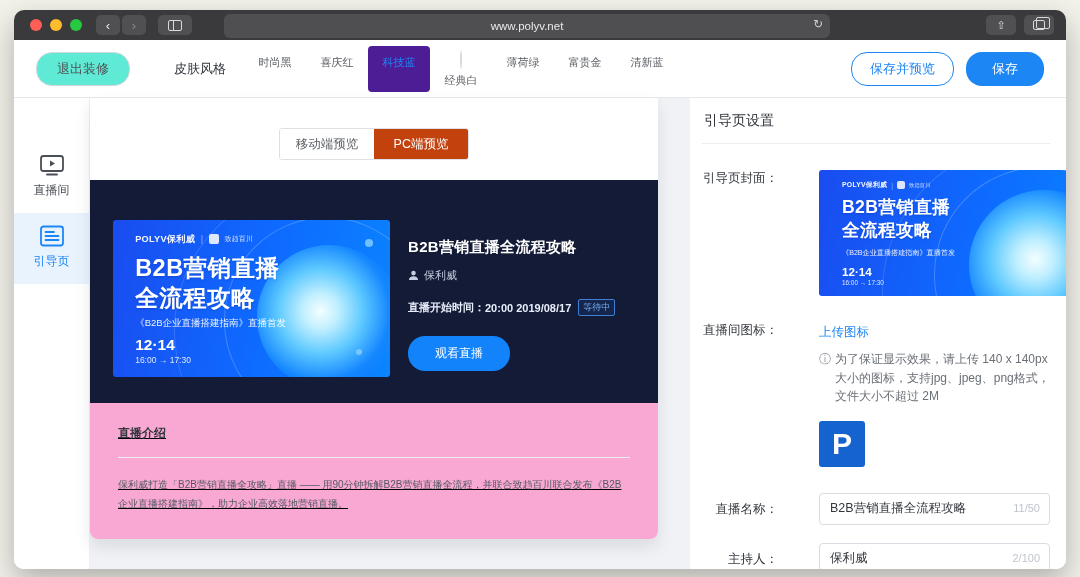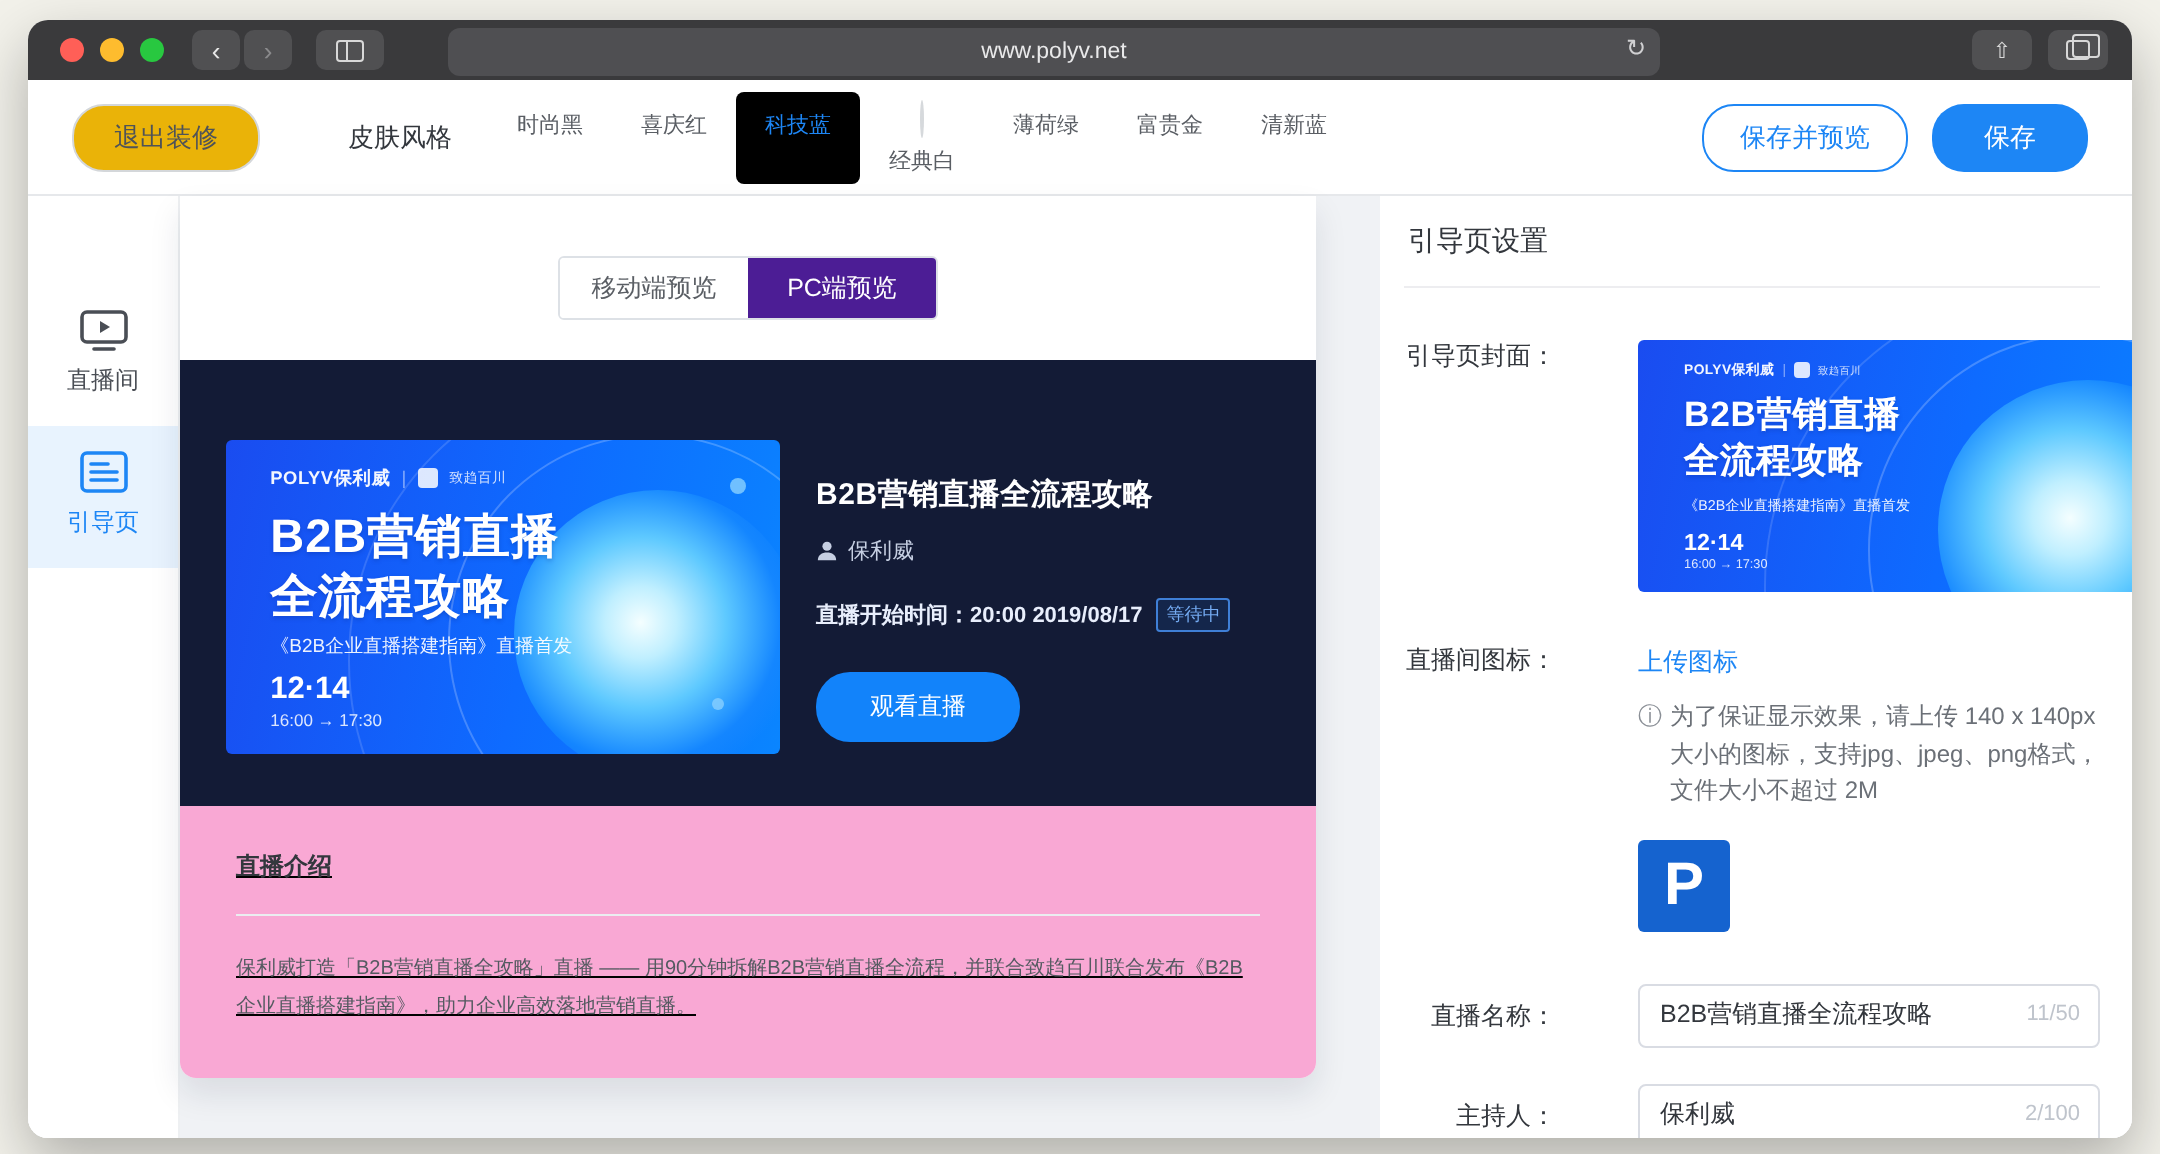--- a/index.html
+++ b/index.html
@@ -35,25 +35,25 @@
   .tabsglyph:before { content:""; position:absolute; left:2px; top:-4px; width:12px; height:10px;
     border:1.3px solid #d8d8d8; border-radius:2px; }
 
   
   .app { height:529px; background:#fff; display:flex; flex-direction:column; }
 
   
   .toolbar { height:58px; display:flex; align-items:center; padding:0 22px;
     border-bottom:1px solid #e6e8eb; background:#fff; flex-shrink:0; }
   .btn-exit { border:1px solid #d4d7da; border-radius:16px; padding:7px 20px; font-size:13px;
-    color:#4f5358; background:#eab308; cursor:pointer; }
+    color:#4f5358; background:#5eead4; cursor:pointer; }
   .skin-label { margin-left:44px; font-size:13px; color:#33373d; }
   .skins { display:flex; margin-left:18px; }
   .skin-item { width:62px; padding:5px 0 4px; border-radius:4px; text-align:center; cursor:pointer; }
-  .skin-item.selected { background:#000000; }
+  .skin-item.selected { background:#4c1d95; }
   .swatch { width:21px; height:21px; border-radius:50%; margin:0 auto; }
   .skin-item:nth-child(4) .swatch { border:1px solid #d6d9dc; }
   .skin-name { display:block; font-size:11px; color:#5a5e64; margin-top:4px; }
   .skin-item.selected .skin-name { color:#1d86f5; }
   .tb-spacer { flex:1; }
   .btn-savepreview { border:1px solid #1d86f5; color:#1d86f5; background:#fff; border-radius:16px;
     padding:7px 18px; font-size:13px; cursor:pointer; }
   .btn-save { border:none; background:#1d86f5; color:#fff; border-radius:16px;
     padding:8px 26px; font-size:13px; margin-left:12px; cursor:pointer; }
 
@@ -65,21 +65,21 @@
   .side-item svg { display:block; margin:0 auto; }
   .side-label { display:block; font-size:12px; margin-top:6px; }
 
   
   .center { flex:1; min-width:0; }
   .card { width:568px; background:#fff; border-radius:0 0 8px 8px;
     box-shadow:0 8px 16px rgba(20,30,60,.10); overflow:hidden; }
   .tabs { display:flex; width:190px; margin:30px auto 0; border:1px solid #dde1e6; border-radius:3px; overflow:hidden; }
   .tab { flex:1; height:30px; font-size:12.5px; color:#5a5e64; background:#fff;
     display:flex; align-items:center; justify-content:center; cursor:pointer; }
-  .tab.active { background:#4c1d95; color:#fff; }
+  .tab.active { background:#c2410c; color:#fff; }
   .preview-dark { position:relative; height:223px; margin-top:20px; background:#131b36; }
 
   
   .banner { position:relative; overflow:hidden; border-radius:3px; color:#fff;
     background:linear-gradient(102deg,#1a4cf0 0%,#0e6bff 55%,#0a85ff 100%); }
   .banner-lg { position:absolute; left:23px; top:40px; width:277px; height:157px; font-size:10px; }
   .banner-sm { width:288px; height:126px; font-size:7.5px; }
   .b-logo { position:absolute; left:8%; top:8%; display:flex; align-items:center; gap:.6em;
     font-size:.92em; font-weight:bold; letter-spacing:.03em; opacity:.95; }
   .b-logo .sep { opacity:.5; font-weight:normal; }

